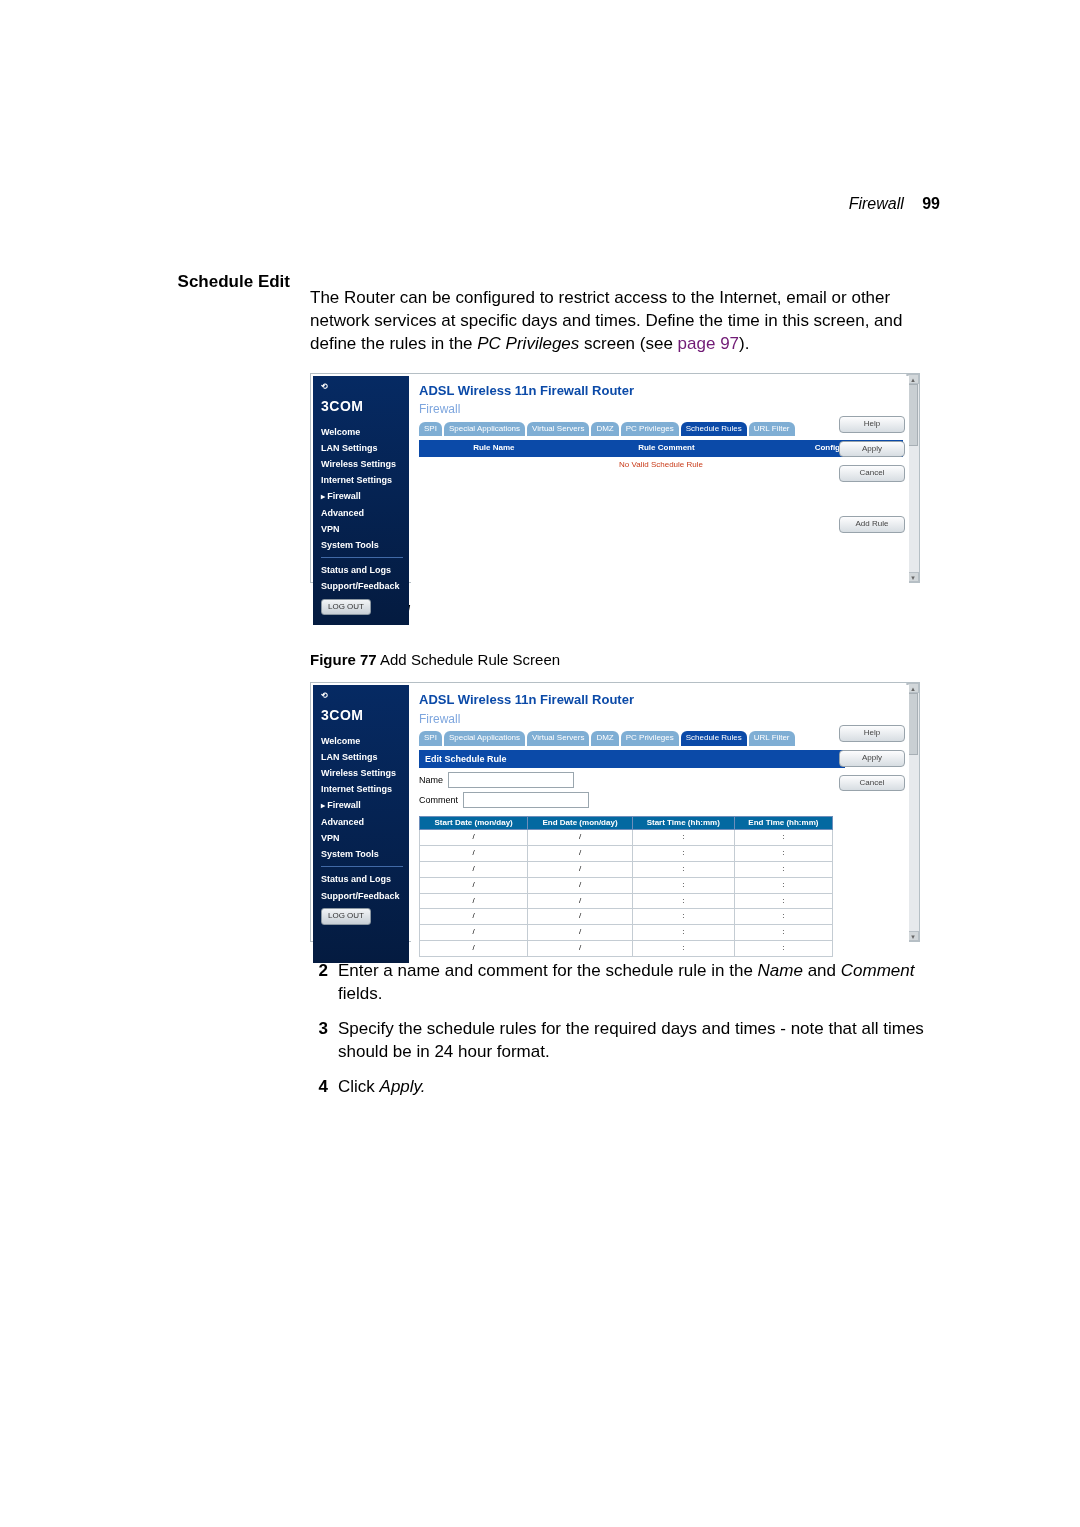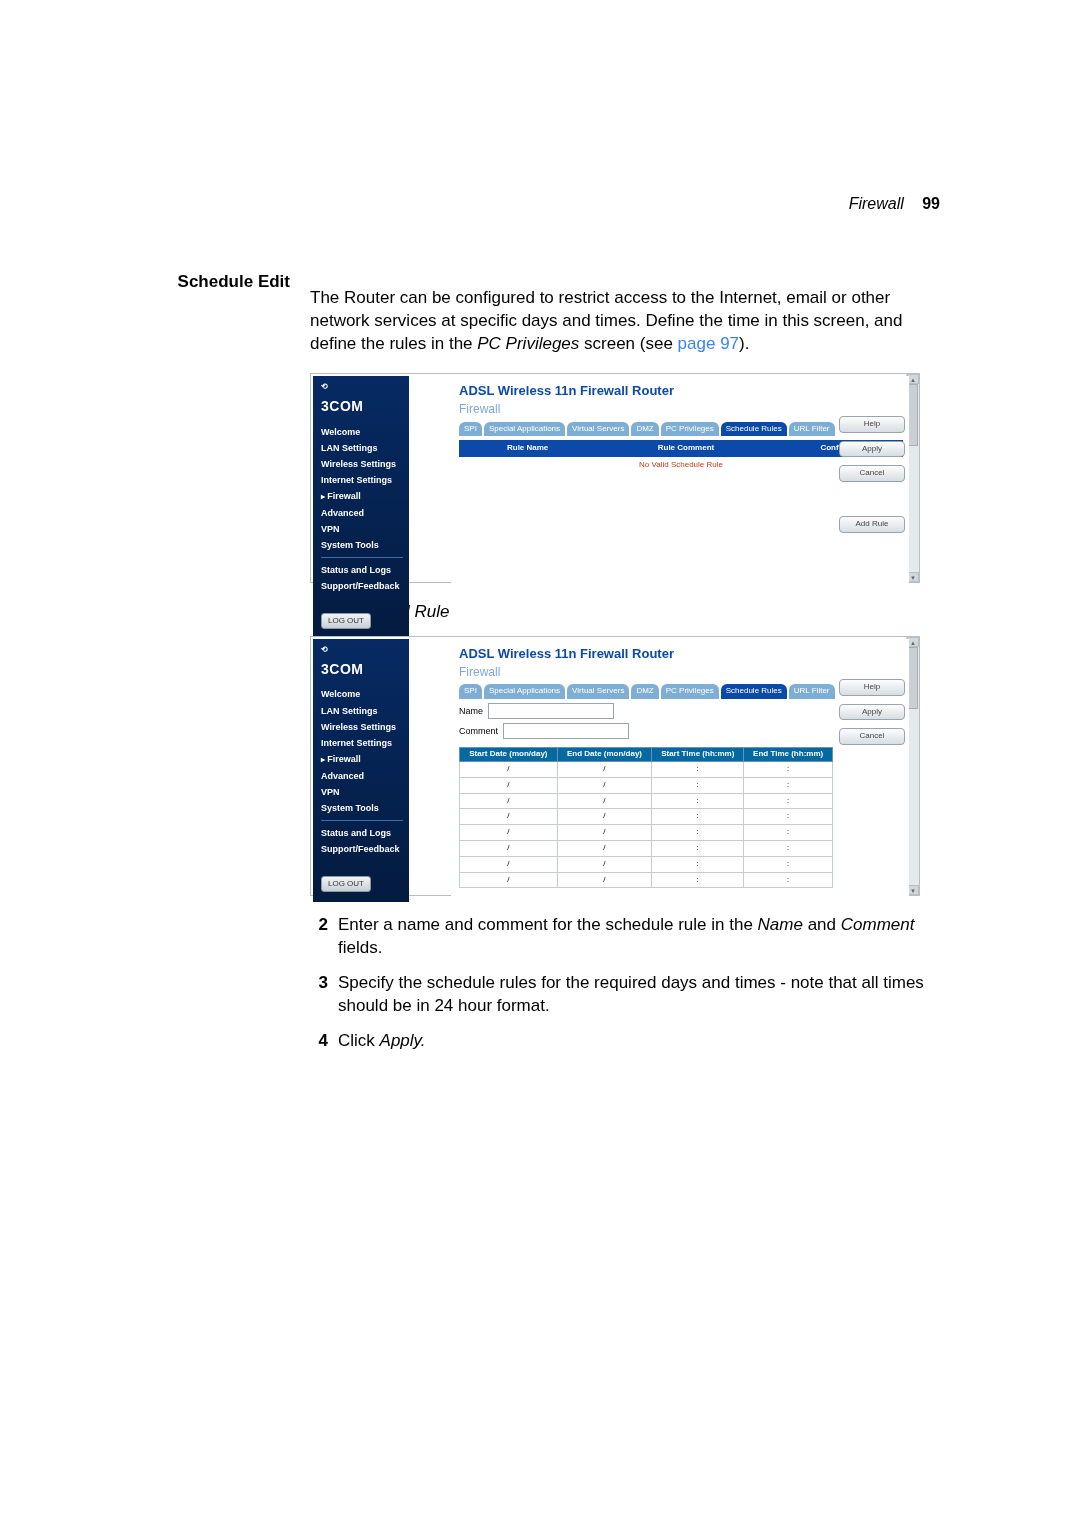--- a/index.html
+++ b/index.html
@@ -42,21 +42,21 @@
     text-align: right;
     font-weight: bold;
     font-size: 17px;
     padding-top: 2px;
   }
   .bodycol {
     flex: 1;
     font-size: 17px;
     line-height: 1.35;
   }
-  .bodycol .link { color: #3b82f6; }
+  .bodycol .link { color: #701a75; }
   .bodycol em, .bodycol .ital { font-style: italic; }
 
   .fig-label {
     margin-top: 26px;
     margin-bottom: 12px;
     font-size: 15px;
   }
   .fig-label strong { font-weight: bold; }
 
   .ol {
@@ -135,29 +135,28 @@
   .sidebar hr { border: none; border-top: 1px solid #416aa7; margin: 6px 0; }
   .sidebar .btn {
     display: inline-block;
     background: linear-gradient(#f2f4f6,#c8cfd6);
     color: #333;
     border: 1px solid #8c98a2;
     border-radius: 3px;
     font-size: 8px;
     padding: 2px 6px;
     font-weight: normal;
-    margin-top: 16px;
+    margin-top: 2px;
   }
   .mainpane {
     flex: 1;
     background: #fff;
     padding: 6px 6px 6px 8px;
     box-sizing: border-box;
     position: relative;
-    margin-left: 40px;
   }
   .router-title { color: #0b4aa8; font-size: 13px; font-weight: bold; }
   .router-sub { color: #7ea6de; font-size: 12px; margin-top: 2px; }
   .tabbar { margin-top: 4px; display: flex; gap: 2px; font-size: 8px; color: #fff; }
   .tabbar .tab {
     background: #7faed4;
     padding: 2px 5px;
     border-radius: 6px 6px 0 0;
     cursor: pointer;
   }
@@ -303,20 +302,23 @@
 
         <ul class="ol">
           <li>
             <span class="num">1</span>
             <span>
               <span>Click </span><em>Add Rule</em><span> to add a schedule rule (refer to </span><span class="link">Figure 77</span><span>).</span>
             </span>
           </li>
         </ul>
 
+        <div class="fig-label">
+          <strong>Figure 77</strong><span>   Add Schedule Rule Screen</span>
+        </div>
 
         <div class="shot" style="height:260px">
           <div class="shot-scroll">
             <div class="end top">▴</div>
             <div class="thumb"></div>
             <div class="end bot">▾</div>
           </div>
           <div class="shot-inner">
             <div class="sidebar">
               <div class="logo">⟲</div>
@@ -341,20 +343,21 @@
               <div class="tabbar">
                 <div class="tab">SPI</div>
                 <div class="tab">Special Applications</div>
                 <div class="tab">Virtual Servers</div>
                 <div class="tab">DMZ</div>
                 <div class="tab">PC Privileges</div>
                 <div class="tab cur">Schedule Rules</div>
                 <div class="tab">URL Filter</div>
               </div>
               <div class="content">
+                <div class="edit-title">Edit Schedule Rule</div>
                 <div class="field-row">
                   <span>Name</span>
                   <input type="text" style="">
                 </div>
                 <div class="field-row">
                   <span>Comment</span>
                   <input type="text" style="">
                 </div>
                 <table class="sched">
                   <tbody>

